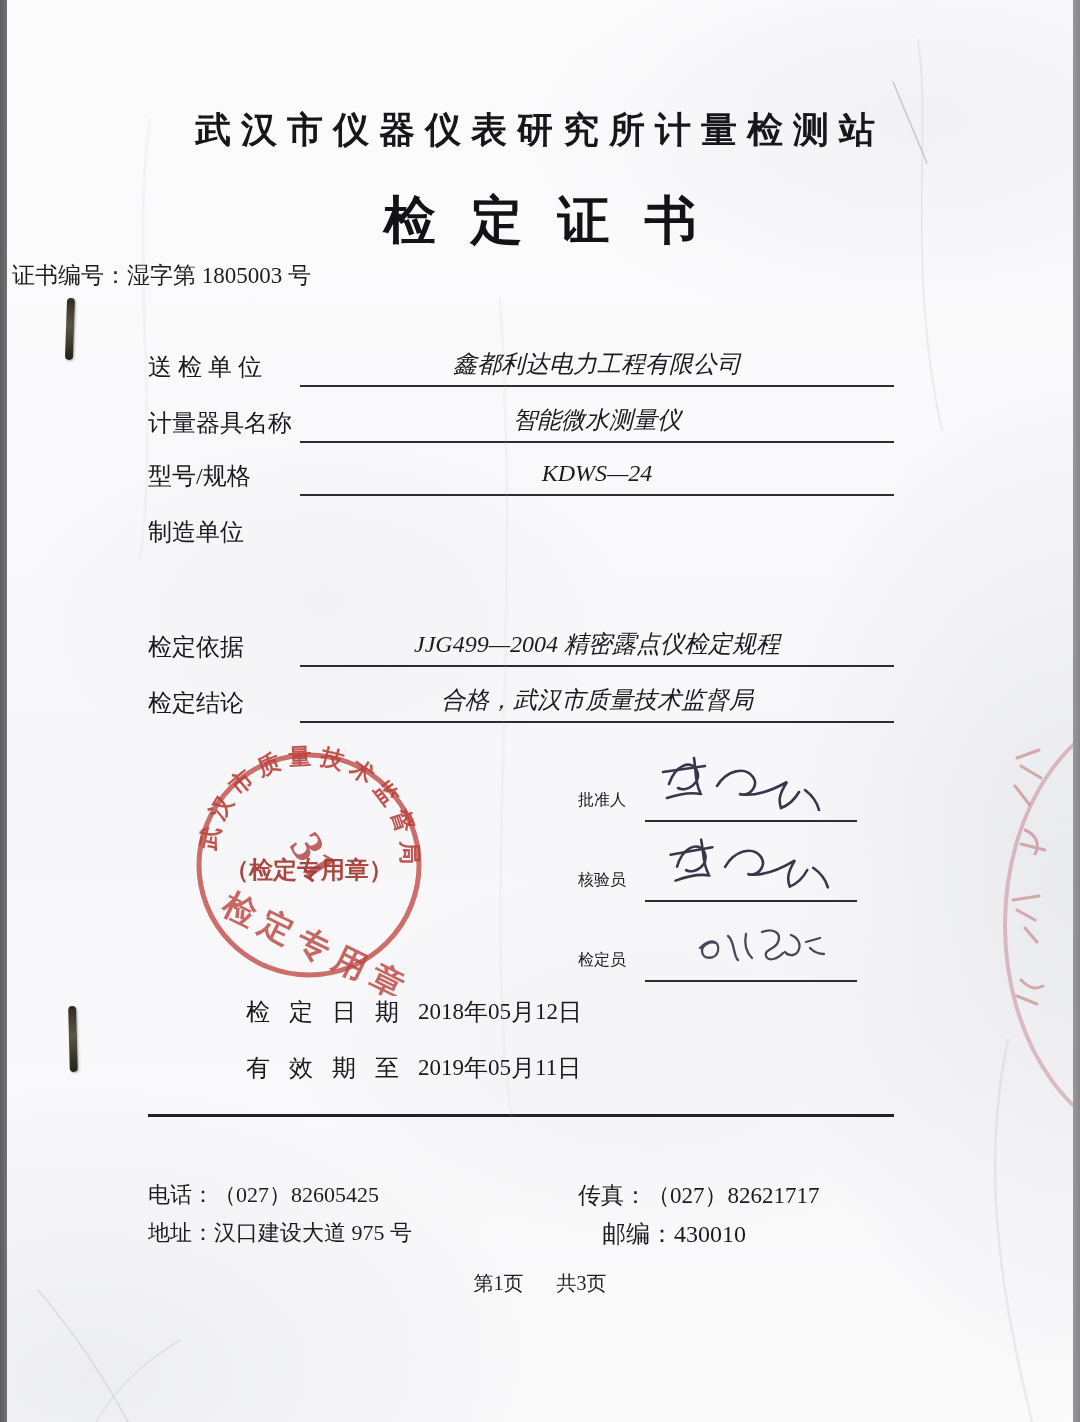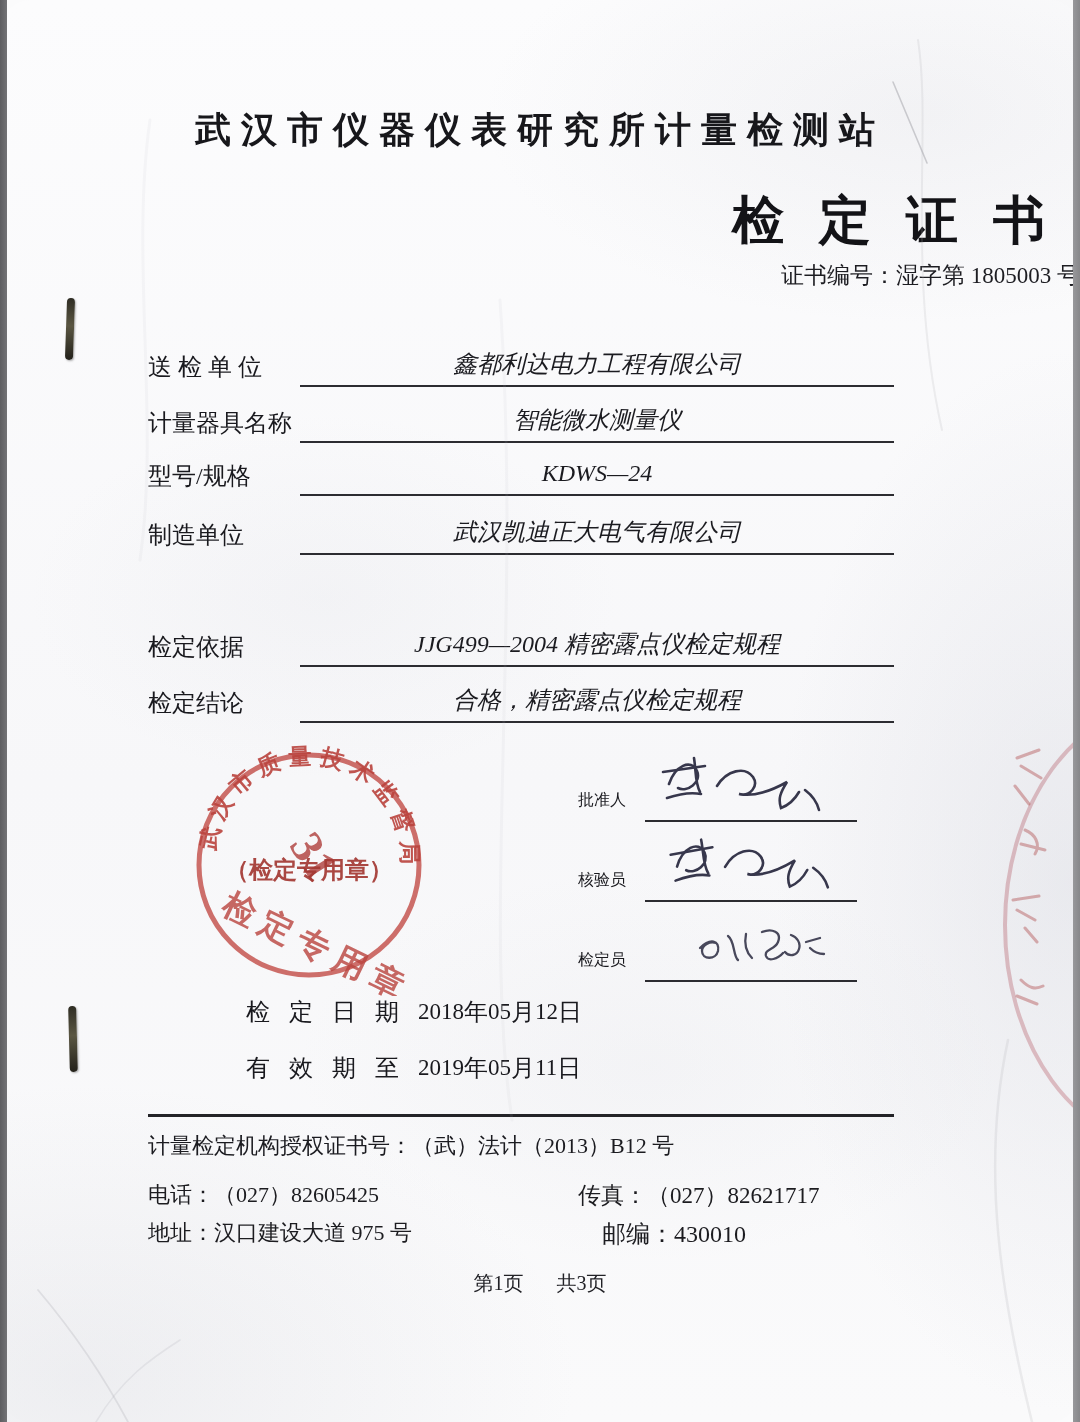--- a/index.html
+++ b/index.html
@@ -28,26 +28,26 @@
   .edge-strip-left  { position: absolute; left: 0; top: 0; width: 7px;  height: 100%; background: linear-gradient(90deg,#5d5d60,#737376); }
   .edge-strip-right { position: absolute; right: 0; top: 0; width: 7px; height: 100%; background: linear-gradient(90deg,#98989b,#87878a); }
 
   .org-title {
     position: absolute; top: 106px; left: 40px; right: 40px;
     text-align: center; font-size: 36px; font-weight: bold;
     letter-spacing: 10px; color: #17171b;
   }
   .doc-title {
     position: absolute; top: 186px; left: 0; right: 0;
-    text-align: right; font-size: 52px; font-weight: bold;
+    text-align: center; font-size: 52px; font-weight: bold;
     letter-spacing: 35px; padding-left: 35px; color: #131317;
   }
   .cert-no {
-    position: absolute; top: 260px; left: 4px; right: 0;
-    text-align: right; font-size: 23px; color: #1d1d22;
+    position: absolute; top: 260px; left: 12px; right: 0;
+    text-align: left; font-size: 23px; color: #1d1d22;
   }
 
   .form-row {
     position: absolute; left: 148px; width: 746px;
     display: flex; align-items: flex-end;
   }
   .form-label { width: 152px; font-size: 24px; white-space: nowrap; padding-bottom: 4px; color: #19191e; }
   .form-value {
     flex: 1; text-align: center; font-size: 24px;
     border-bottom: 2px solid #2c2c31; padding-bottom: 5px;
@@ -107,29 +107,28 @@
   <div class="form-row" style="top:404px">
     <span class="form-label">计量器具名称</span>
     <span class="form-value">智能微水测量仪</span>
   </div>
   <div class="form-row" style="top:460px">
     <span class="form-label">型号/规格</span>
     <span class="form-value">KDWS—24</span>
   </div>
   <div class="form-row" style="top:516px">
     <span class="form-label">制造单位</span>
-    <span class="form-value">武汉凯迪正大电气有限公司</span>
   </div>
   <div class="form-row" style="top:628px">
     <span class="form-label">检定依据</span>
     <span class="form-value">JJG499—2004 精密露点仪检定规程</span>
   </div>
   <div class="form-row" style="top:684px">
     <span class="form-label">检定结论</span>
-    <span class="form-value">合格，精密露点仪检定规程</span>
+    <span class="form-value">合格，武汉市质量技术监督局</span>
   </div>
 
   <svg class="stamp-svg" width="244" height="256" viewBox="0 0 244 256">
     <circle cx="121" cy="125" r="110" fill="none" stroke="#c9524c" stroke-width="5" opacity="0.82"></circle>
     <defs>
       <path id="ring-arc" d="M 28,117 A 93,93 0 1 1 214,117" fill="none"></path>
     </defs>
     <text font-size="23" letter-spacing="7" fill="#c0453f" opacity="0.9" font-weight="bold">
       <textPath href="#ring-arc" startOffset="2%">武汉市质量技术监督局</textPath>
     </text>
@@ -192,21 +191,20 @@
     <span class="dlabel">有效期至</span>
     <span class="num">2019</span>
     <span>年</span>
     <span class="num">05</span>
     <span>月</span>
     <span class="num">11</span>
     <span>日</span>
   </div>
 
   <div class="footer-rule"></div>
-  <div class="footer-auth">计量检定机构授权证书号：（武）法计（2013）B12 号</div>
   <div class="footer-line2-a">电话：（027）82605425</div>
   <div class="footer-line2-b">传真：（027）82621717</div>
   <div class="footer-line3-a">地址：汉口建设大道 975 号</div>
   <div class="footer-line3-b">邮编：430010</div>
   <div class="page-info">
     <span>第1页</span>
     <span>共3页</span>
   </div>
 
   <div class="staple staple-top"></div>

